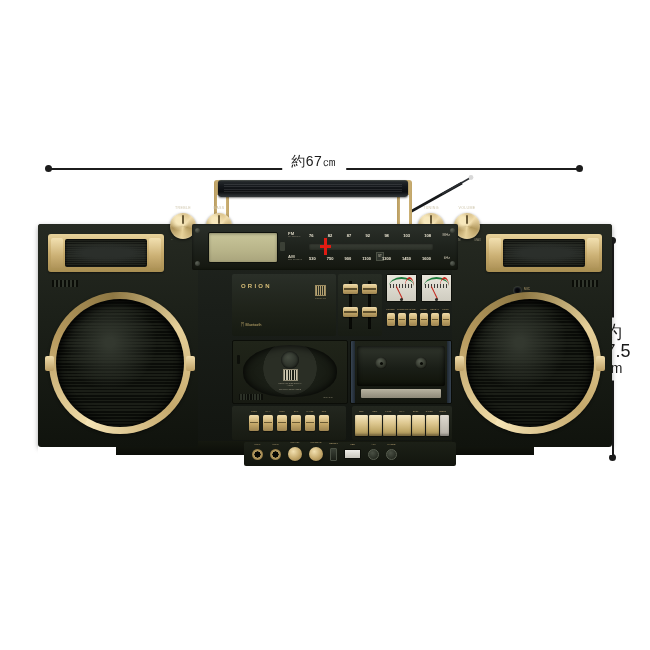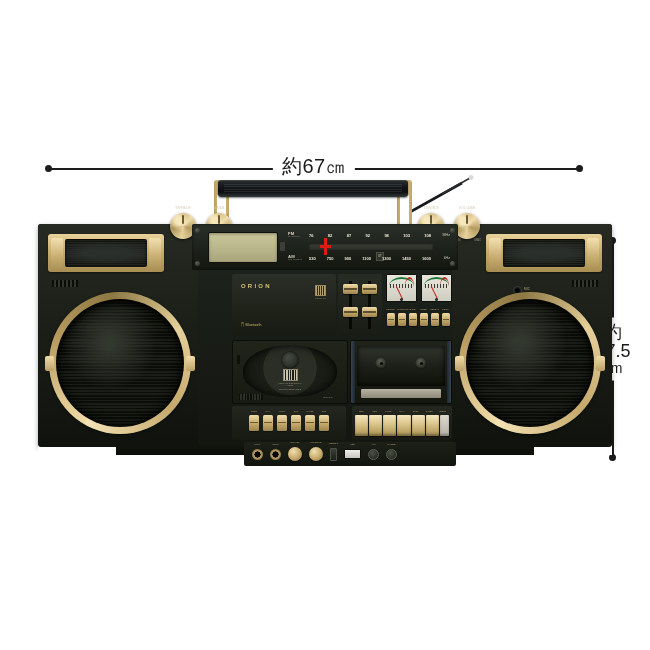--- a/index.html
+++ b/index.html
@@ -10,21 +10,21 @@
   }
   #stage{position:absolute;inset:0;}
 
   
   .dim-h{position:absolute;left:48px;top:168px;width:532px;height:2px;}
   .dim-h .line{position:absolute;left:0;top:0;width:100%;height:1.6px;background:#1c1c1c;}
   .dim-h .dot{position:absolute;top:-3px;width:7px;height:7px;border-radius:50%;background:#1c1c1c;}
   .dim-h .dot.l{left:-3px;} .dim-h .dot.r{right:-3px;}
   .dim-h .cap{
     position:absolute;left:50%;top:-15px;transform:translateX(-50%);
-    background:#fff;padding:0 9px;font-size:20px;color:#1a1a1a;letter-spacing:.5px;white-space:nowrap;
+    background:#fff;padding:0 9px;font-size:14px;color:#1a1a1a;letter-spacing:.5px;white-space:nowrap;
   }
   .dim-v{position:absolute;left:612px;top:240px;width:2px;height:218px;}
   .dim-v .line{position:absolute;left:0;top:0;width:1.6px;height:100%;background:#1c1c1c;}
   .dim-v .dot{position:absolute;left:-3px;width:7px;height:7px;border-radius:50%;background:#1c1c1c;}
   .dim-v .dot.t{top:-3px;} .dim-v .dot.b{bottom:-3px;}
   .dim-v .cap{
     position:absolute;left:50%;top:50%;transform:translate(-50%,-50%);
     background:#fff;padding:5px 2px;font-size:18px;color:#1a1a1a;line-height:1.06;text-align:center;white-space:nowrap;
   }
   .dim-v .cap b{display:block;font-weight:400;}

